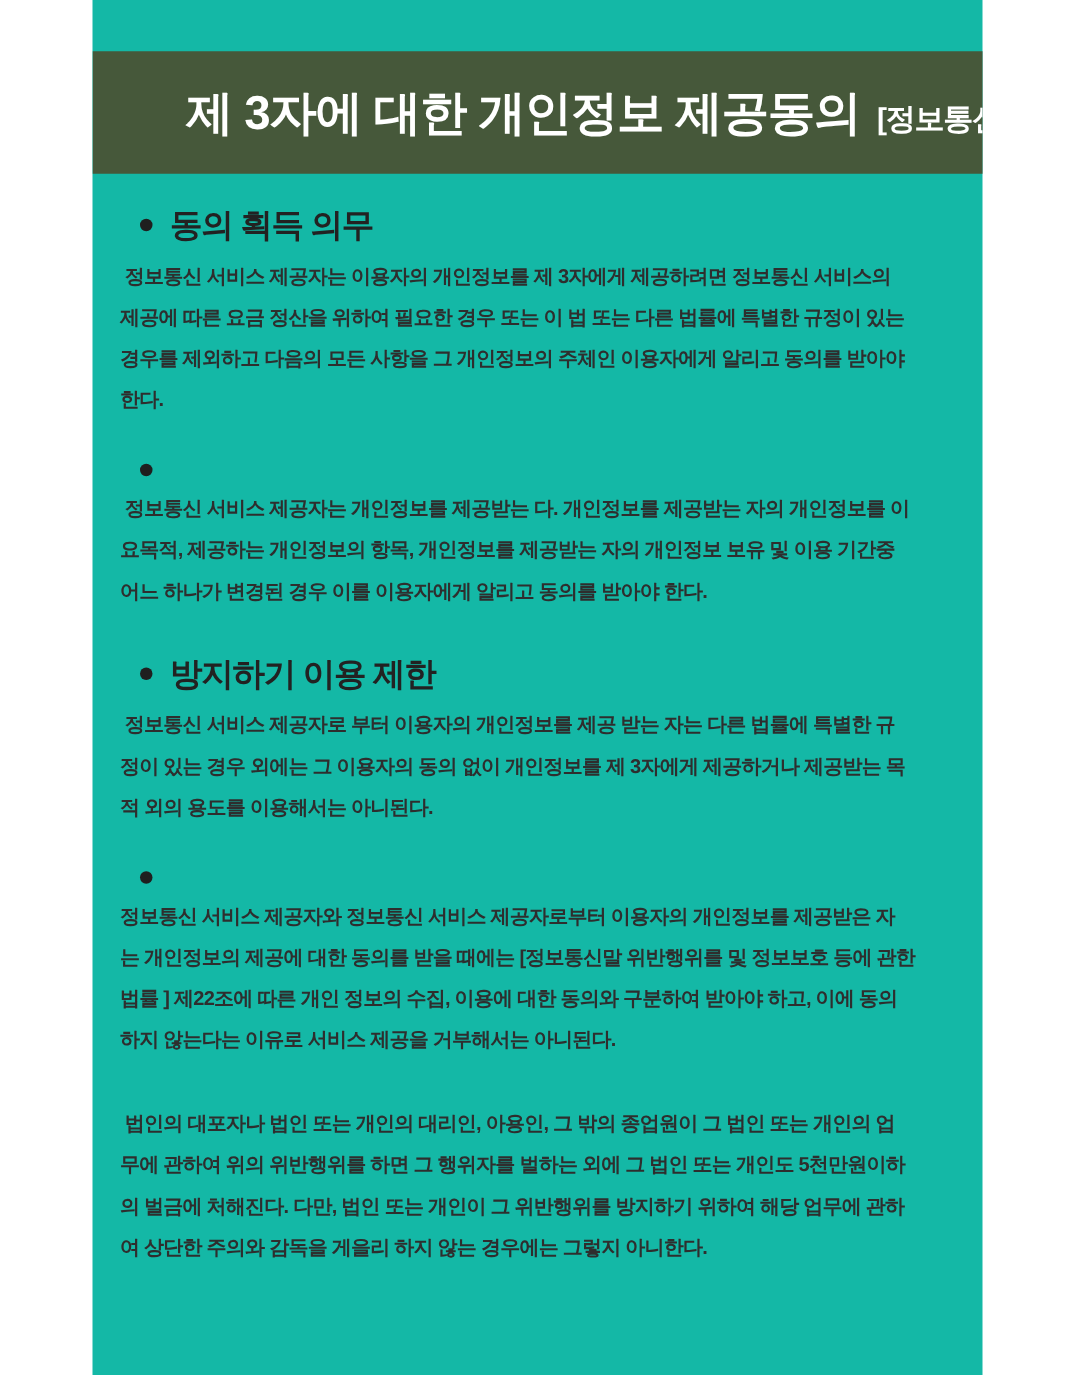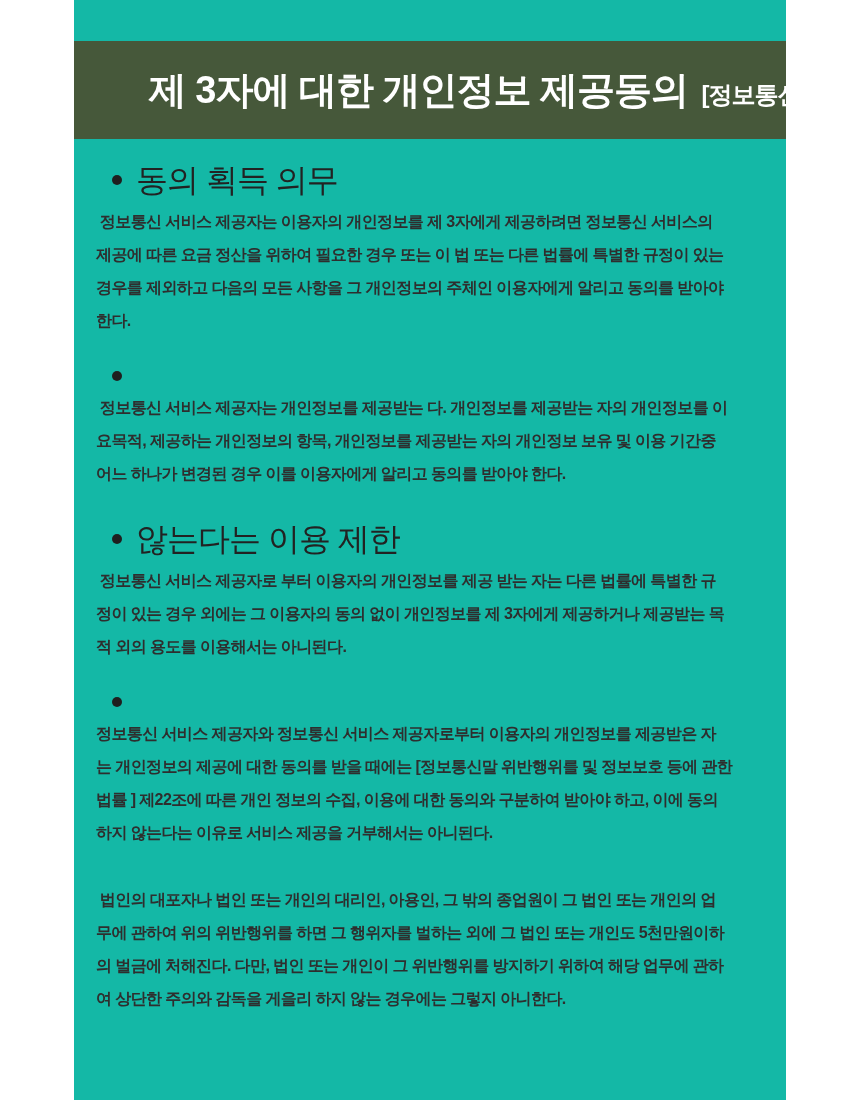--- a/index.html
+++ b/index.html
@@ -52,22 +52,22 @@
   }
   .bullet {
     width: 10px;
     height: 10px;
     border-radius: 50%;
     background: #1f1f1f;
     flex: 0 0 auto;
     margin-right: 14px;
   }
   .section h2 {
-    font-size: 32px;
-    font-weight: 400;
+    font-size: 26px;
+    font-weight: 700;
     color: #222222;
     letter-spacing: -1px;
     line-height: 30px;
   }
   .section p {
     font-size: 16px;
     font-weight: 600;
     color: #2e2e2e;
     line-height: 33px;
     letter-spacing: -0.6px;
@@ -104,21 +104,21 @@
         <span class="bullet"></span>
       </div>
       <p> 정보통신 서비스 제공자는 개인정보를 제공받는 다. 개인정보를 제공받는 자의 개인정보를 이
 요목적, 제공하는 개인정보의 항목, 개인정보를 제공받는 자의 개인정보 보유 및 이용 기간중
 어느 하나가 변경된 경우 이를 이용자에게 알리고 동의를 받아야 한다.</p>
     </section>
 
     <section class="section">
       <div class="heading-row">
         <span class="bullet"></span>
-        <h2>않는다는 이용 제한</h2>
+        <h2>방지하기 이용 제한</h2>
       </div>
       <p> 정보통신 서비스 제공자로 부터 이용자의 개인정보를 제공 받는 자는 다른 법률에 특별한 규
 정이 있는 경우 외에는 그 이용자의 동의 없이 개인정보를 제 3자에게 제공하거나 제공받는 목
 적 외의 용도를 이용해서는 아니된다.</p>
     </section>
 
     <section class="section">
       <div class="heading-row">
         <span class="bullet"></span>
       </div>

